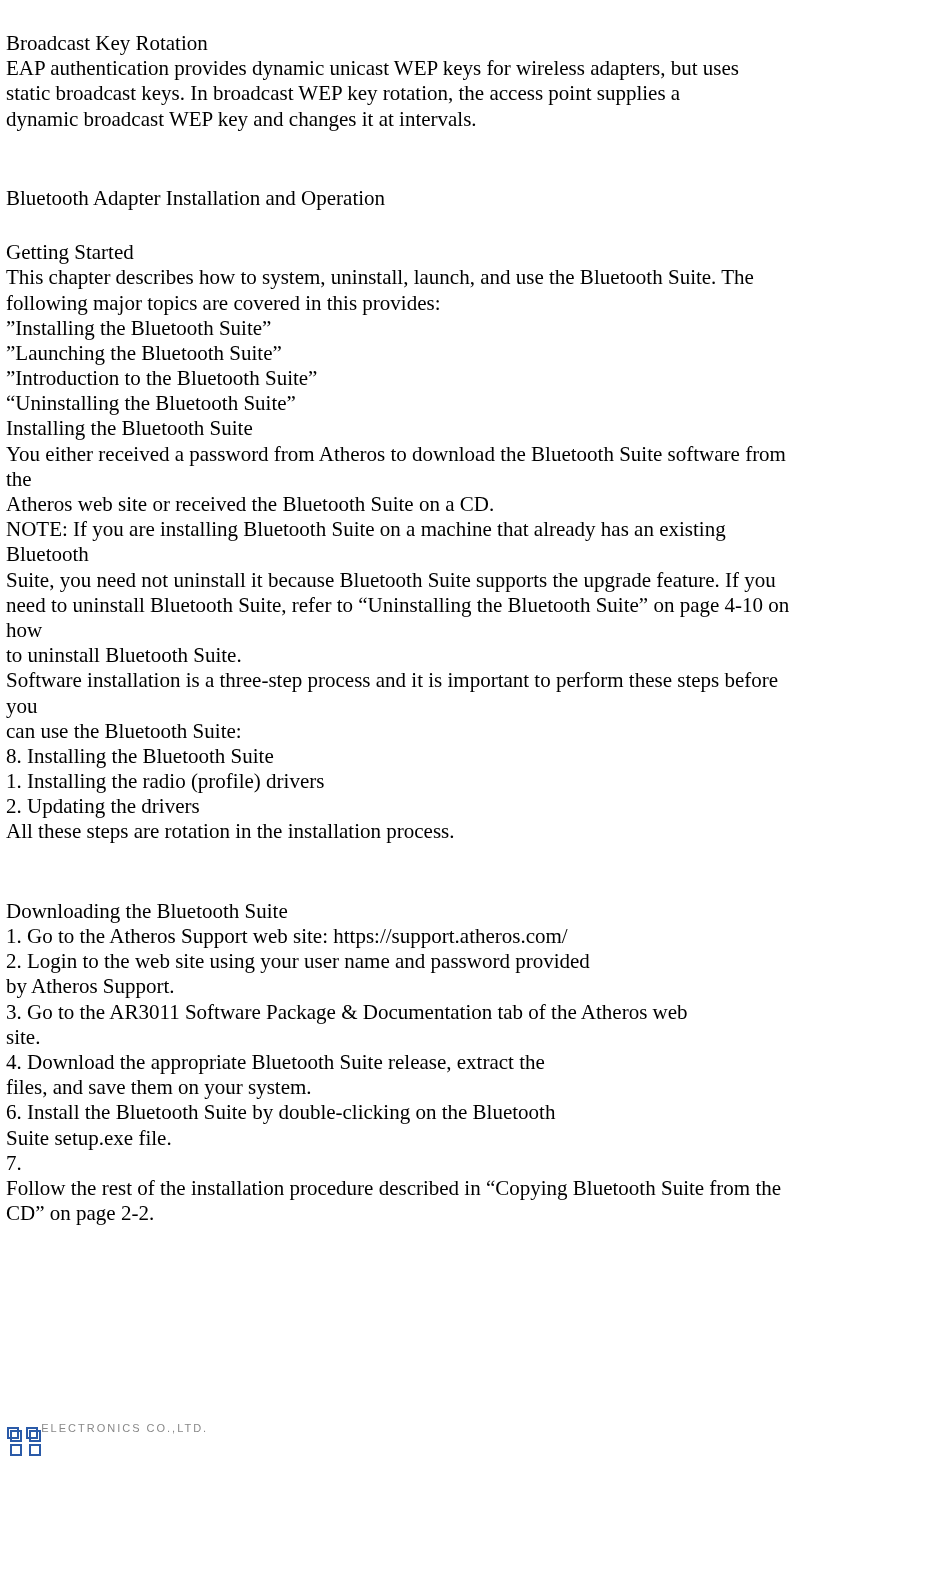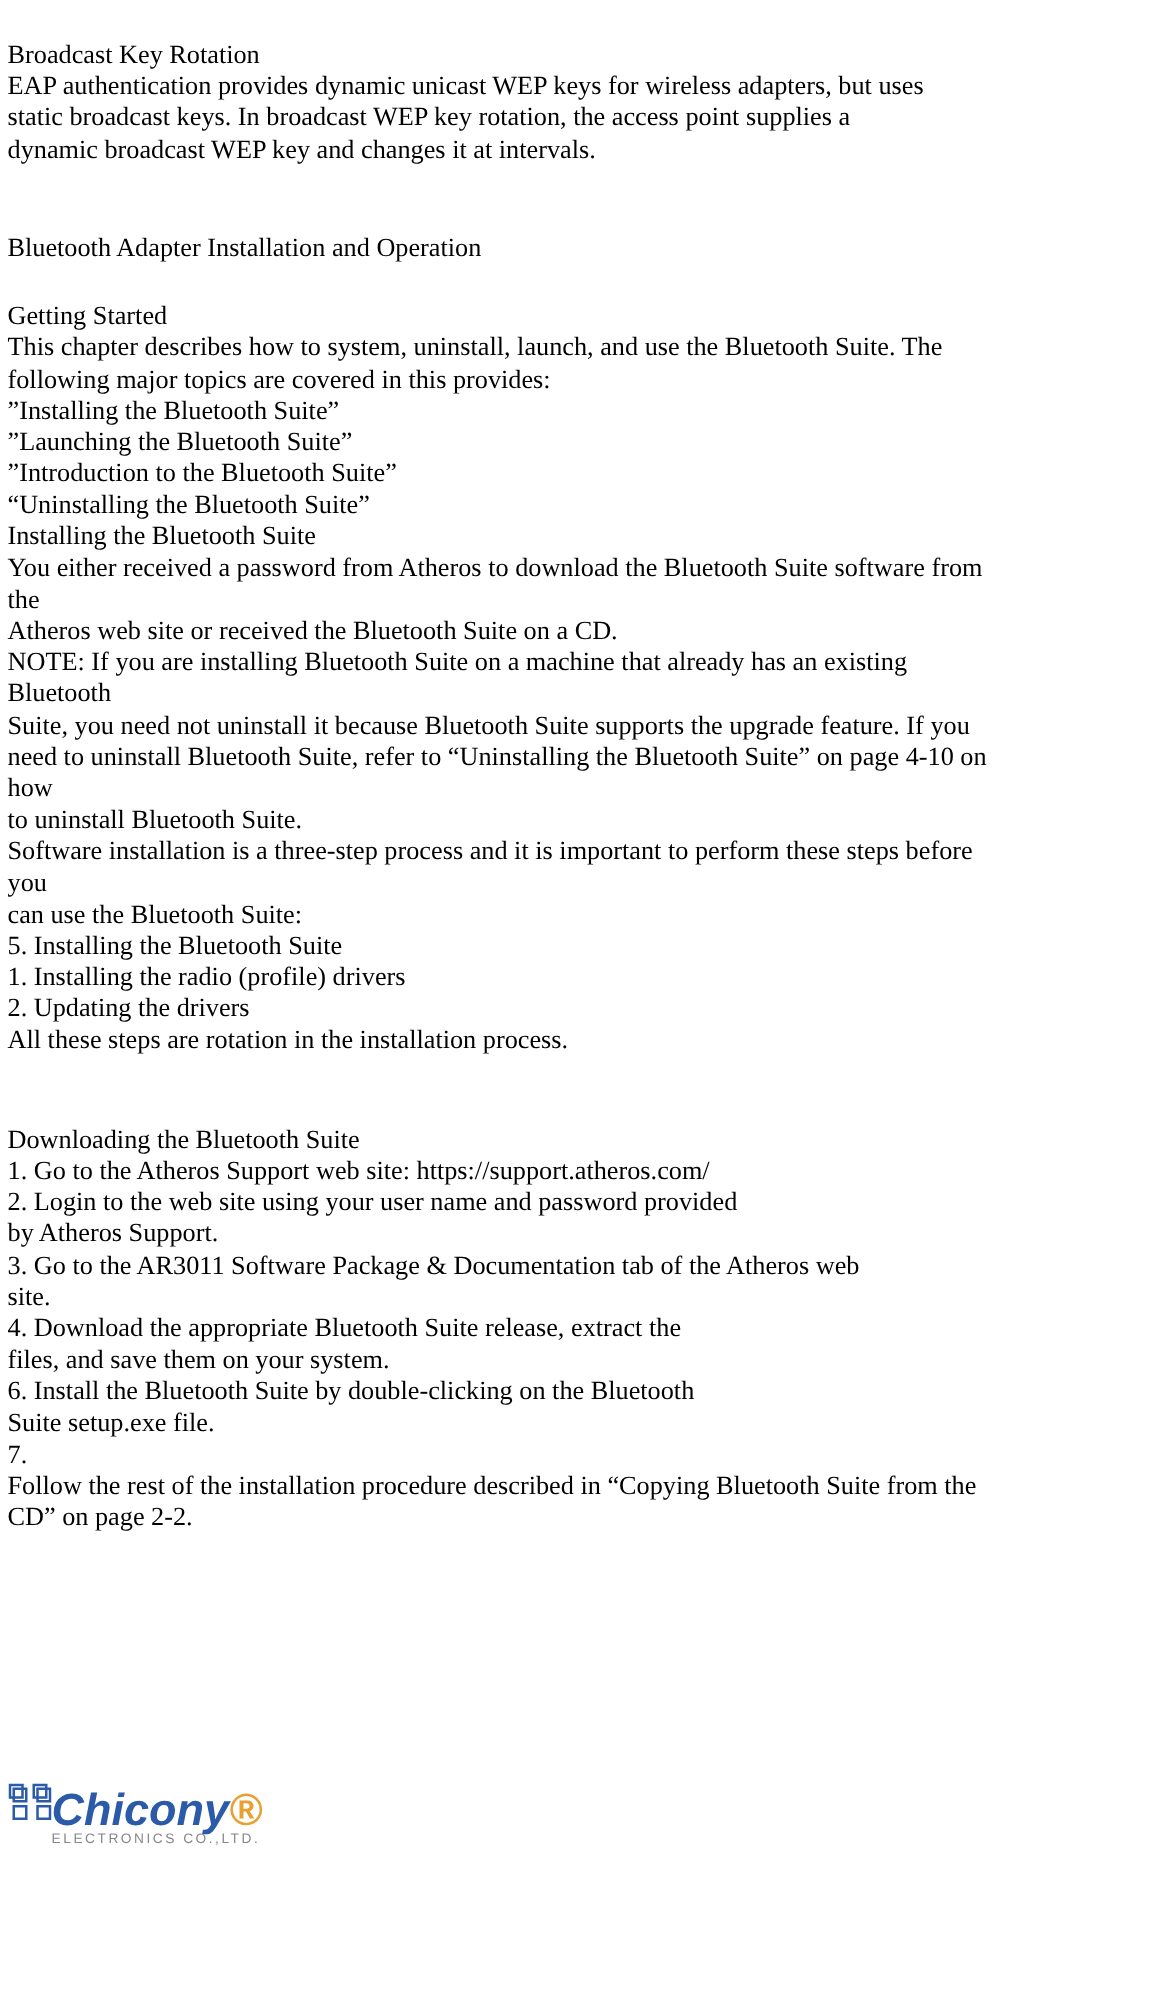--- a/index.html
+++ b/index.html
@@ -75,21 +75,21 @@
 <span class="line">Atheros web site or received the Bluetooth Suite on a CD.</span>
 <span class="line"><span class="bold">NOTE:</span><span> If you are installing Bluetooth Suite on a machine that already has an existing</span></span>
 <span class="line">Bluetooth</span>
 <span class="line">Suite, you need not uninstall it because Bluetooth Suite supports the upgrade feature. If you</span>
 <span class="line">need to uninstall Bluetooth Suite, refer to “Uninstalling the Bluetooth Suite” on page 4-10 on</span>
 <span class="line">how</span>
 <span class="line">to uninstall Bluetooth Suite.</span>
 <span class="line">Software installation is a three-step process and it is important to perform these steps before</span>
 <span class="line">you</span>
 <span class="line">can use the Bluetooth Suite:</span>
-<span class="line">5. Installing the Bluetooth Suite</span>
+<span class="line">8. Installing the Bluetooth Suite</span>
 <span class="line">1. Installing the radio (profile) drivers</span>
 <span class="line">2. Updating the drivers</span>
 <span class="line">All these steps are rotation in the installation process.</span>
 <span class="line">&nbsp;</span>
 <span class="line bold">Downloading the Bluetooth Suite</span>
 <span class="line">1. Go to the Atheros Support web site: https://support.atheros.com/</span>
 <span class="line">2. Login to the web site using your user name and password provided</span>
 <span class="line">by Atheros Support.</span>
 <span class="line"><span>3. Go to the </span><span class="bold">AR3011 Software Package &amp; Documentation</span><span> tab of the Atheros web</span></span>
 <span class="line">site.</span>
@@ -101,17 +101,16 @@
 <span class="line">Follow the rest of the installation procedure described in “Copying Bluetooth Suite from the</span>
 <span class="line">CD” on page 2-2.</span>
 
 <div class="logo-area">
   <div class="logo-wrap">
     <div class="logo-squares">
       <span class="sq-row"><span></span><span></span></span>
       <span class="sq-row"><span></span><span></span></span>
     </div>
     <div class="logo-col">
-      <span class="logo-text"><span>Chicony</span><span class="logo-accent">®</span></span>
       <span class="logo-sub">ELECTRONICS CO.,LTD.</span>
     </div>
   </div>
 </div>
 
 </body></html>

